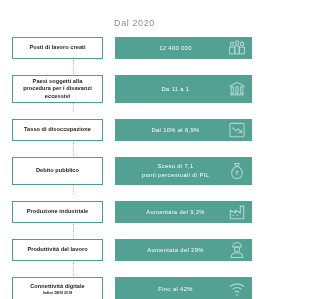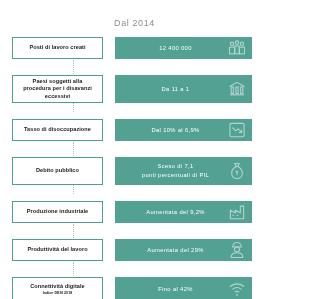--- a/index.html
+++ b/index.html
@@ -138,21 +138,21 @@
     width: 0;
     border-left: 1px dotted #b9b9b9;
     z-index: 0;
   }
 </style>
 </head>
 <body>
 
 <div id="infographic">
 
-  <div class="chart-title">Dal 2014</div>
+  <div class="chart-title">Dal 2020</div>
 
   <div class="rows">
 
     <div class="connector" style="top:24px;height:14px;"></div>
     <div class="row" style="height:24px;">
       <div class="label-cell">
         <div class="label-box" style="height:22px;">
           <div class="label-text">Posti di lavoro creati</div>
         </div>
       </div>

